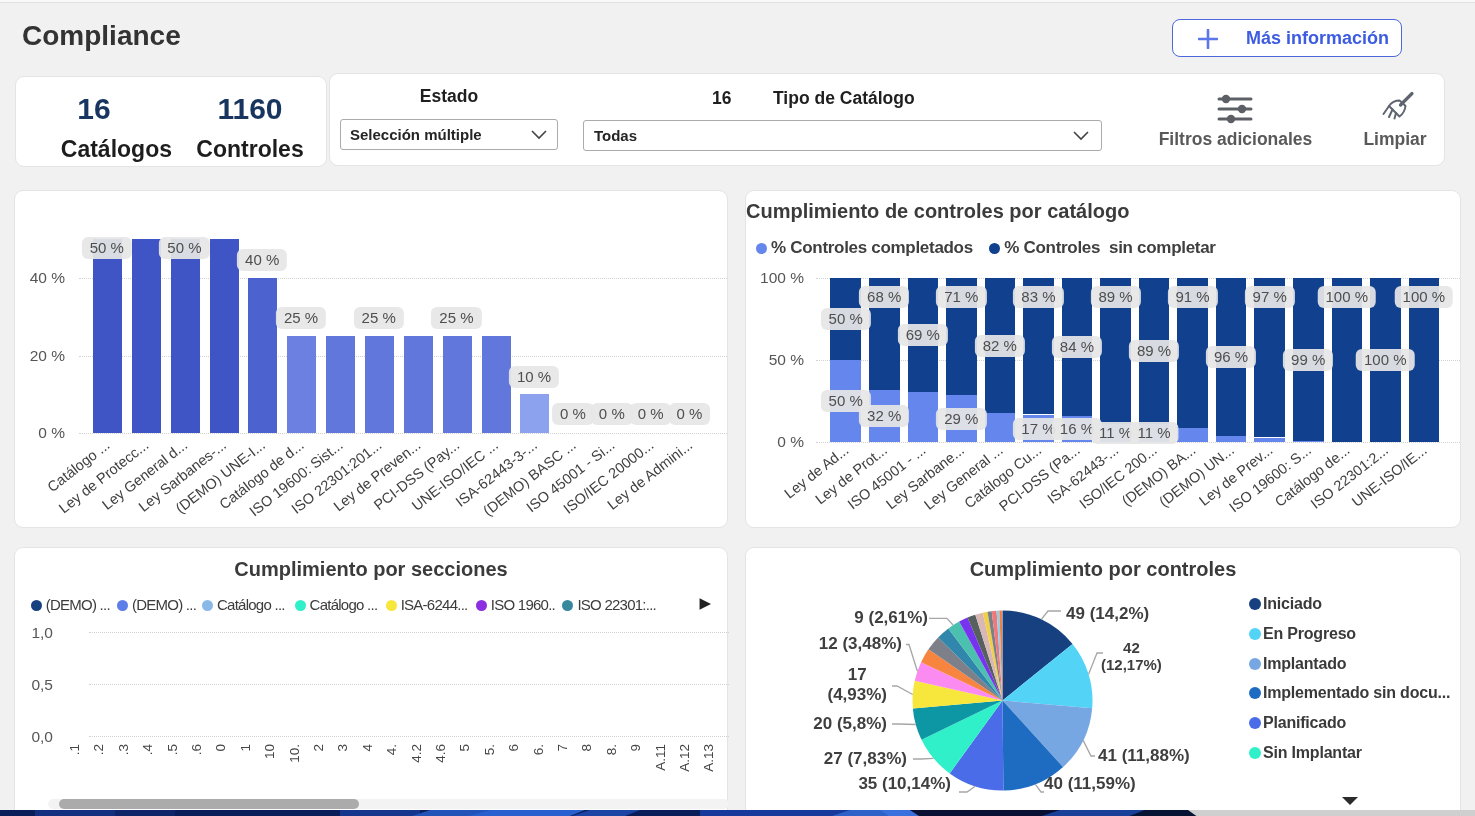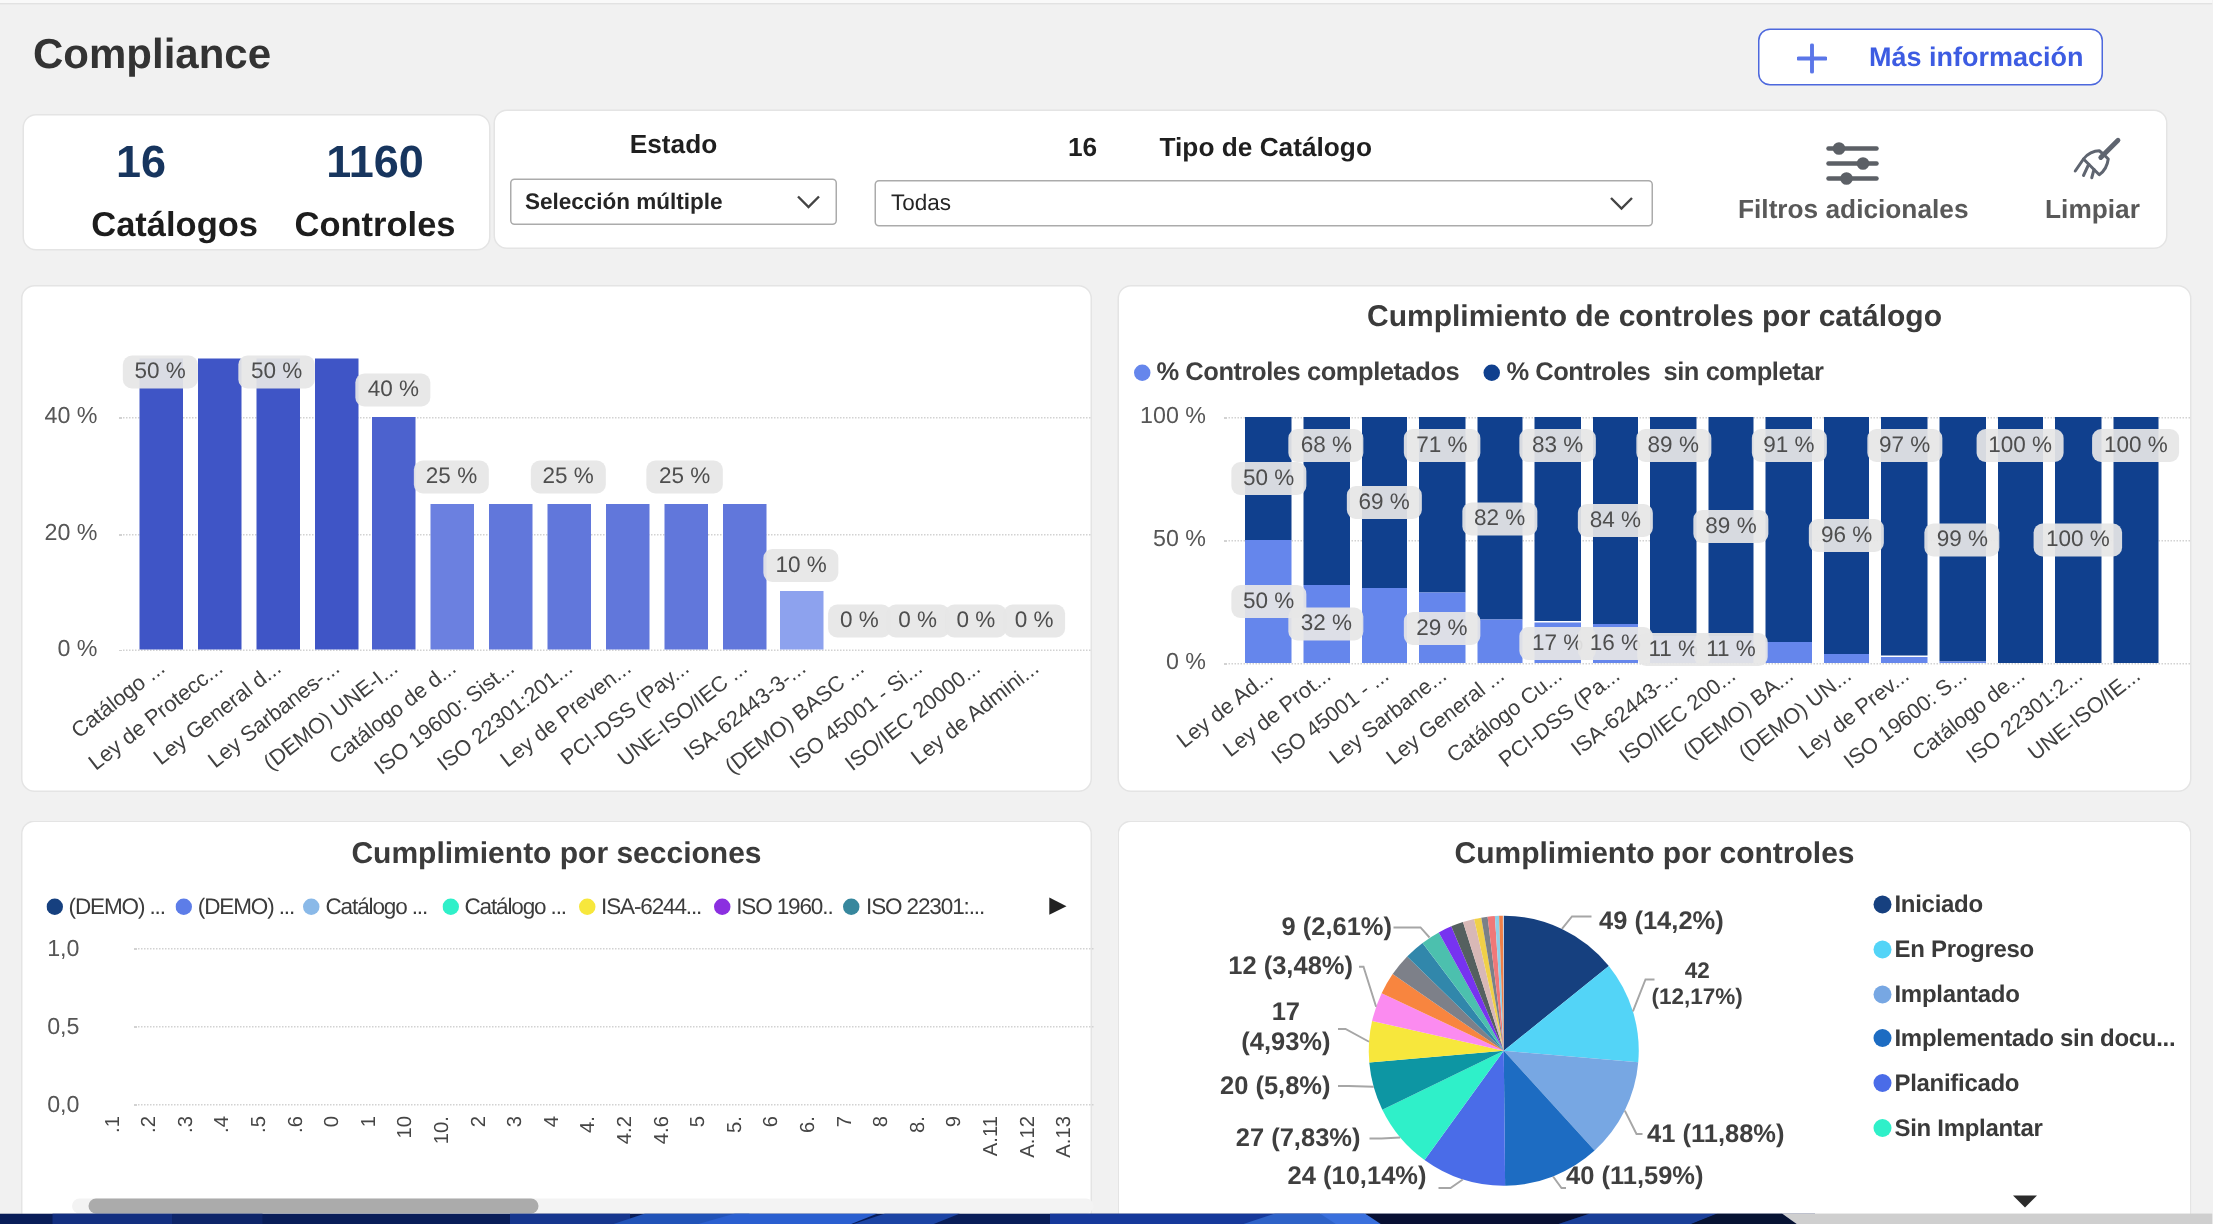--- a/index.html
+++ b/index.html
@@ -33,21 +33,21 @@
   <div class="abs" style="left:49px;top:12px;width:140px;text-align:center;font-size:17.5px;font-weight:bold;color:#1f1f1f">Estado</div>
   <div class="abs" style="left:382px;top:14px;font-size:17.5px;font-weight:bold;color:#1f1f1f">16</div>
   <div class="abs" style="left:443px;top:14px;font-size:17.5px;font-weight:bold;color:#1f1f1f">Tipo de Catálogo</div>
   <div class="abs" style="left:10px;top:45px;width:218px;height:31px;border:1px solid #ababab;border-radius:3px;">
     <span class="abs" style="left:9px;top:6px;font-size:15px;font-weight:bold;color:#252525">Selección múltiple</span>
     <svg class="abs" style="right:10px;top:9px" width="16" height="12" viewBox="0 0 16 12">
         <path d="M1 2 L8 9 L15 2" fill="none" stroke="#444" stroke-width="1.6"></path>
       </svg>
   </div>
   <div class="abs" style="left:253px;top:46px;width:519px;height:31px;border:1px solid #ababab;border-radius:3px;">
-    <span class="abs" style="left:10px;top:6px;font-size:15px;font-weight:normal;color:#252525">Todas</span>
+    <span class="abs" style="left:10px;top:6px;font-size:15px;font-weight:bold;color:#252525">Todas</span>
     <svg class="abs" style="right:12px;top:9px" width="16" height="12" viewBox="0 0 16 12">
         <path d="M1 2 L8 9 L15 2" fill="none" stroke="#444" stroke-width="1.6"></path>
       </svg>
   </div>
 
   <svg class="abs" style="left:887px;top:20px" width="36" height="32" viewBox="0 0 36 32">
     <g stroke="#5c6066" stroke-width="3" stroke-linecap="round">
       <line x1="2" y1="5" x2="34" y2="5"></line>
         <line x1="2" y1="15" x2="34" y2="15"></line>
         <line x1="2" y1="25" x2="34" y2="25"></line>
@@ -112,21 +112,21 @@
 <text x="484.2" y="256" transform="rotate(-38 484.2 256)" text-anchor="end" font-size="14.5" fill="#404040">UNE-ISO/IEC ...</text>
 <text x="523.1" y="256" transform="rotate(-38 523.1 256)" text-anchor="end" font-size="14.5" fill="#404040">ISA-62443-3-...</text>
 <text x="562.0" y="256" transform="rotate(-38 562.0 256)" text-anchor="end" font-size="14.5" fill="#404040">(DEMO) BASC ...</text>
 <text x="600.8" y="256" transform="rotate(-38 600.8 256)" text-anchor="end" font-size="14.5" fill="#404040">ISO 45001 - Si...</text>
 <text x="639.6" y="256" transform="rotate(-38 639.6 256)" text-anchor="end" font-size="14.5" fill="#404040">ISO/IEC 20000...</text>
 <text x="678.5" y="256" transform="rotate(-38 678.5 256)" text-anchor="end" font-size="14.5" fill="#404040">Ley de Admini...</text>
 </svg>
 </div>
 
 <div class="panel" id="c2" style="left:745px;top:190px;width:716px;height:338px">
-  <div class="abs" style="left:0;top:9px;width:100%;text-align:center;font-size:20px;font-weight:bold;color:#3b3b3b">Cumplimiento de controles por catálogo</div>
+  <div class="abs" style="left:0;top:9px;width:100%;text-align:left;font-size:20px;font-weight:bold;color:#3b3b3b">Cumplimiento de controles por catálogo</div>
   <div class="abs" style="left:10px;top:47px;font-size:17px;font-weight:bold;letter-spacing:-0.3px;color:#3f3f3f">
     <span class="dot" style="background:#6586ec"></span>% Controles completados
     <span class="dot" style="background:#10408e;margin-left:12px"></span>% Controles&nbsp; sin completar
   </div>
   <div class="grid" style="left:70px;top:87.4px;width:644px"></div>
 <div class="ylab" style="left:-2px;top:78px">100 %</div>
 <div class="grid" style="left:70px;top:169.4px;width:644px"></div>
 <div class="ylab" style="left:-2px;top:160px">50 %</div>
 <div class="grid" style="left:70px;top:251.4px;width:644px"></div>
 <div class="ylab" style="left:-2px;top:242px">0 %</div>
@@ -285,21 +285,21 @@
 <polyline points="188.5,218.3 176,219 168,219" fill="none" stroke="#a6a6a6" stroke-width="1.3"></polyline>
 <polyline points="170.8,184.5 154,184 147,184" fill="none" stroke="#a6a6a6" stroke-width="1.3"></polyline>
 <polyline points="167.7,154.5 152,146 147,146" fill="none" stroke="#a6a6a6" stroke-width="1.3"></polyline>
 <polyline points="172.4,131.2 164,104.5 161,104.5" fill="none" stroke="#a6a6a6" stroke-width="1.3"></polyline>
 <polyline points="184,78.3 202,78.3 208,85" fill="none" stroke="#a6a6a6" stroke-width="1.3"></polyline>
 </svg>
 <div class="abs" style="left:320px;top:66px;transform:translateY(-50%);font-size:17px;font-weight:bold;color:#3f3f3f;white-space:nowrap">49 (14,2%)</div>
 <div class="abs" style="left:355px;top:108px;transform:translateY(-50%);font-size:15px;font-weight:bold;color:#3f3f3f;white-space:nowrap;text-align:center">42<br>(12,17%)</div>
 <div class="abs" style="left:352px;top:208px;transform:translateY(-50%);font-size:17px;font-weight:bold;color:#3f3f3f;white-space:nowrap">41 (11,88%)</div>
 <div class="abs" style="left:298px;top:236px;transform:translateY(-50%);font-size:17px;font-weight:bold;color:#3f3f3f;white-space:nowrap">40 (11,59%)</div>
-<div class="abs" style="right:509px;top:236px;transform:translateY(-50%);font-size:17px;font-weight:bold;color:#3f3f3f;white-space:nowrap;text-align:right">24 (10,14%)</div>
+<div class="abs" style="right:509px;top:236px;transform:translateY(-50%);font-size:17px;font-weight:bold;color:#3f3f3f;white-space:nowrap;text-align:right">35 (10,14%)</div>
 <div class="abs" style="right:553px;top:211px;transform:translateY(-50%);font-size:17px;font-weight:bold;color:#3f3f3f;white-space:nowrap;text-align:right">27 (7,83%)</div>
 <div class="abs" style="right:573px;top:176px;transform:translateY(-50%);font-size:17px;font-weight:bold;color:#3f3f3f;white-space:nowrap;text-align:right">20 (5,8%)</div>
 <div class="abs" style="right:573px;top:137px;transform:translateY(-50%);font-size:17px;font-weight:bold;color:#3f3f3f;white-space:nowrap;text-align:center">17<br>(4,93%)</div>
 <div class="abs" style="right:558px;top:96px;transform:translateY(-50%);font-size:17px;font-weight:bold;color:#3f3f3f;white-space:nowrap;text-align:right">12 (3,48%)</div>
 <div class="abs" style="right:532px;top:70px;transform:translateY(-50%);font-size:17px;font-weight:bold;color:#3f3f3f;white-space:nowrap;text-align:right">9 (2,61%)</div>
   <div class="abs" style="left:503px;top:56px;transform:translateY(-50%);font-size:16px;font-weight:bold;letter-spacing:-0.2px;color:#3a3a3a;white-space:nowrap"><span class="dot" style="background:#16407f;width:12px;height:12px;margin-right:2px"></span>Iniciado</div>
 <div class="abs" style="left:503px;top:86px;transform:translateY(-50%);font-size:16px;font-weight:bold;letter-spacing:-0.2px;color:#3a3a3a;white-space:nowrap"><span class="dot" style="background:#53d4f7;width:12px;height:12px;margin-right:2px"></span>En Progreso</div>
 <div class="abs" style="left:503px;top:116px;transform:translateY(-50%);font-size:16px;font-weight:bold;letter-spacing:-0.2px;color:#3a3a3a;white-space:nowrap"><span class="dot" style="background:#77a7e3;width:12px;height:12px;margin-right:2px"></span>Implantado</div>
 <div class="abs" style="left:503px;top:145px;transform:translateY(-50%);font-size:16px;font-weight:bold;letter-spacing:-0.2px;color:#3a3a3a;white-space:nowrap"><span class="dot" style="background:#1d6cc2;width:12px;height:12px;margin-right:2px"></span>Implementado sin docu...</div>
 <div class="abs" style="left:503px;top:175px;transform:translateY(-50%);font-size:16px;font-weight:bold;letter-spacing:-0.2px;color:#3a3a3a;white-space:nowrap"><span class="dot" style="background:#4a6ce8;width:12px;height:12px;margin-right:2px"></span>Planificado</div>

